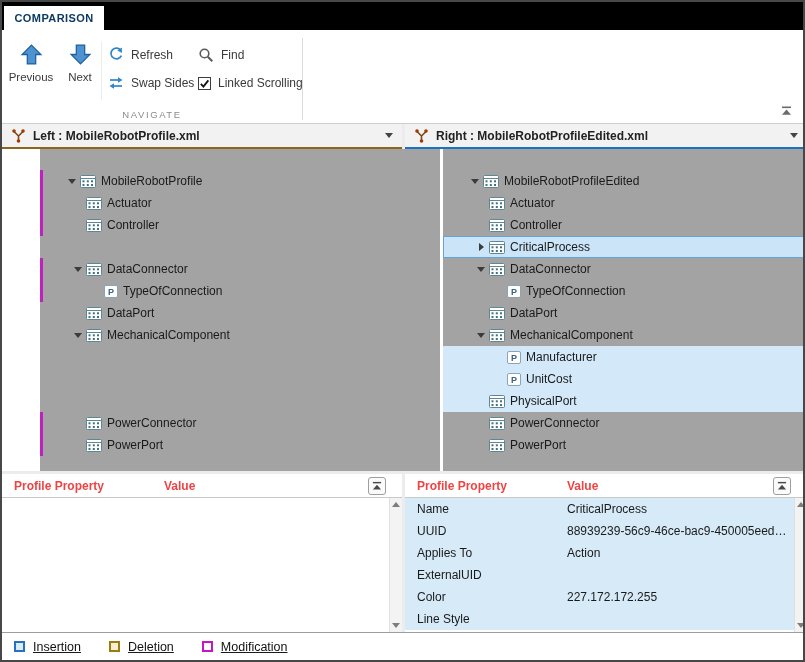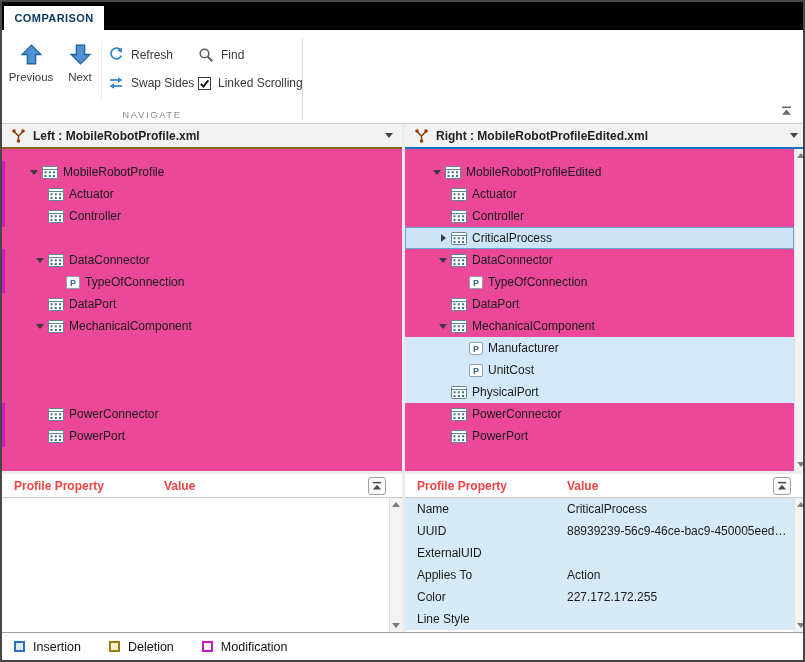--- a/index.html
+++ b/index.html
@@ -34,21 +34,21 @@
                  border-bottom:2px solid #888; display:flex; align-items:center; gap:7px;
                  padding:0 9px; font-weight:bold; color:#222; }
   #left-header  { left:0;   width:400px; }
   #right-header { left:403px; width:402px; }
   .ph-title { flex:1; white-space:nowrap; overflow:hidden; }
   .chev { width:0; height:0; border-left:4.5px solid transparent; border-right:4.5px solid transparent;
           border-top:5px solid #444; }
   .v-divider { position:absolute; left:400px; top:122px; width:3px; height:508px; background:#ececec; }
 
   
-  .tree { position:absolute; top:147px; height:322px; background:#ec4899; overflow:hidden; padding-top:12px; }
+  .tree { position:absolute; top:147px; height:322px; background:#a3a3a3; overflow:hidden; padding-top:21px;margin-left:38px; }
   #left-tree  { left:0;   width:400px; }
   #right-tree { left:403px; width:402px; }
   #right-tree .trow { margin-right:13px; }
   .trow { position:relative; height:22px; display:flex; align-items:center; }
   .trow.selected  { background:#cbe4f7; box-shadow:inset 0 0 0 1px #66a4d8; }
   .trow.insertion { background:#d3e9f9; }
   .trow.deletion  { background:#fdf5d6; }
   .mark { position:absolute; left:0; top:0; bottom:0; width:3px; }
   .mark.modification { background:#c11fc1; }
   .mark.deletion     { background:#c9941c; }
@@ -79,21 +79,21 @@
 
   
   .scrollbar { position:absolute; right:0; top:0; bottom:0; width:13px; background:#f3f3f3;
                border-left:1px solid #e0e0e0; display:flex; flex-direction:column;
                justify-content:space-between; align-items:center; padding:4px 0; }
   .sb-up   { width:0; height:0; border-left:4px solid transparent; border-right:4px solid transparent; border-bottom:5px solid #7d7d7d; }
   .sb-down { width:0; height:0; border-left:4px solid transparent; border-right:4px solid transparent; border-top:5px solid #7d7d7d; }
 
   
   .legend { position:absolute; left:0; right:0; bottom:0; height:28px; background:#fff;
-            border-top:1px solid #9e9e9e; display:flex; align-items:center; gap:28px; padding-left:12px; }
+            border-top:1px solid #9e9e9e; display:flex; align-items:center; gap:28px; padding-left:12px;text-decoration:underline; }
   .legend-item { display:flex; align-items:center; gap:8px; font-size:12.5px; color:#111; }
   .legend-swatch { width:11px; height:11px; border:2px solid #000; background:#fff; }
 </style>
 </head>
 <body>
 
 <div class="window">
 
   <div class="titlebar">
     <div class="tab">COMPARISON</div>
@@ -622,26 +622,26 @@
     </div>
   <div class="prow ins">
         <span class="pname">Name</span>
         <span class="pval">CriticalProcess</span>
       </div>
       <div class="prow ins">
         <span class="pname">UUID</span>
         <span class="pval">88939239-56c9-46ce-bac9-450005eed6...</span>
       </div>
       <div class="prow ins">
+        <span class="pname">Applies To</span>
+        <span class="pval">Action</span>
+      </div>
+      <div class="prow ins">
         <span class="pname">ExternalUID</span>
         <span class="pval"></span>
-      </div>
-      <div class="prow ins">
-        <span class="pname">Applies To</span>
-        <span class="pval">Action</span>
       </div>
       <div class="prow ins">
         <span class="pname">Color</span>
         <span class="pval">227.172.172.255</span>
       </div>
       <div class="prow ins">
         <span class="pname">Line Style</span>
         <span class="pval"></span>
       </div>
     </div>

